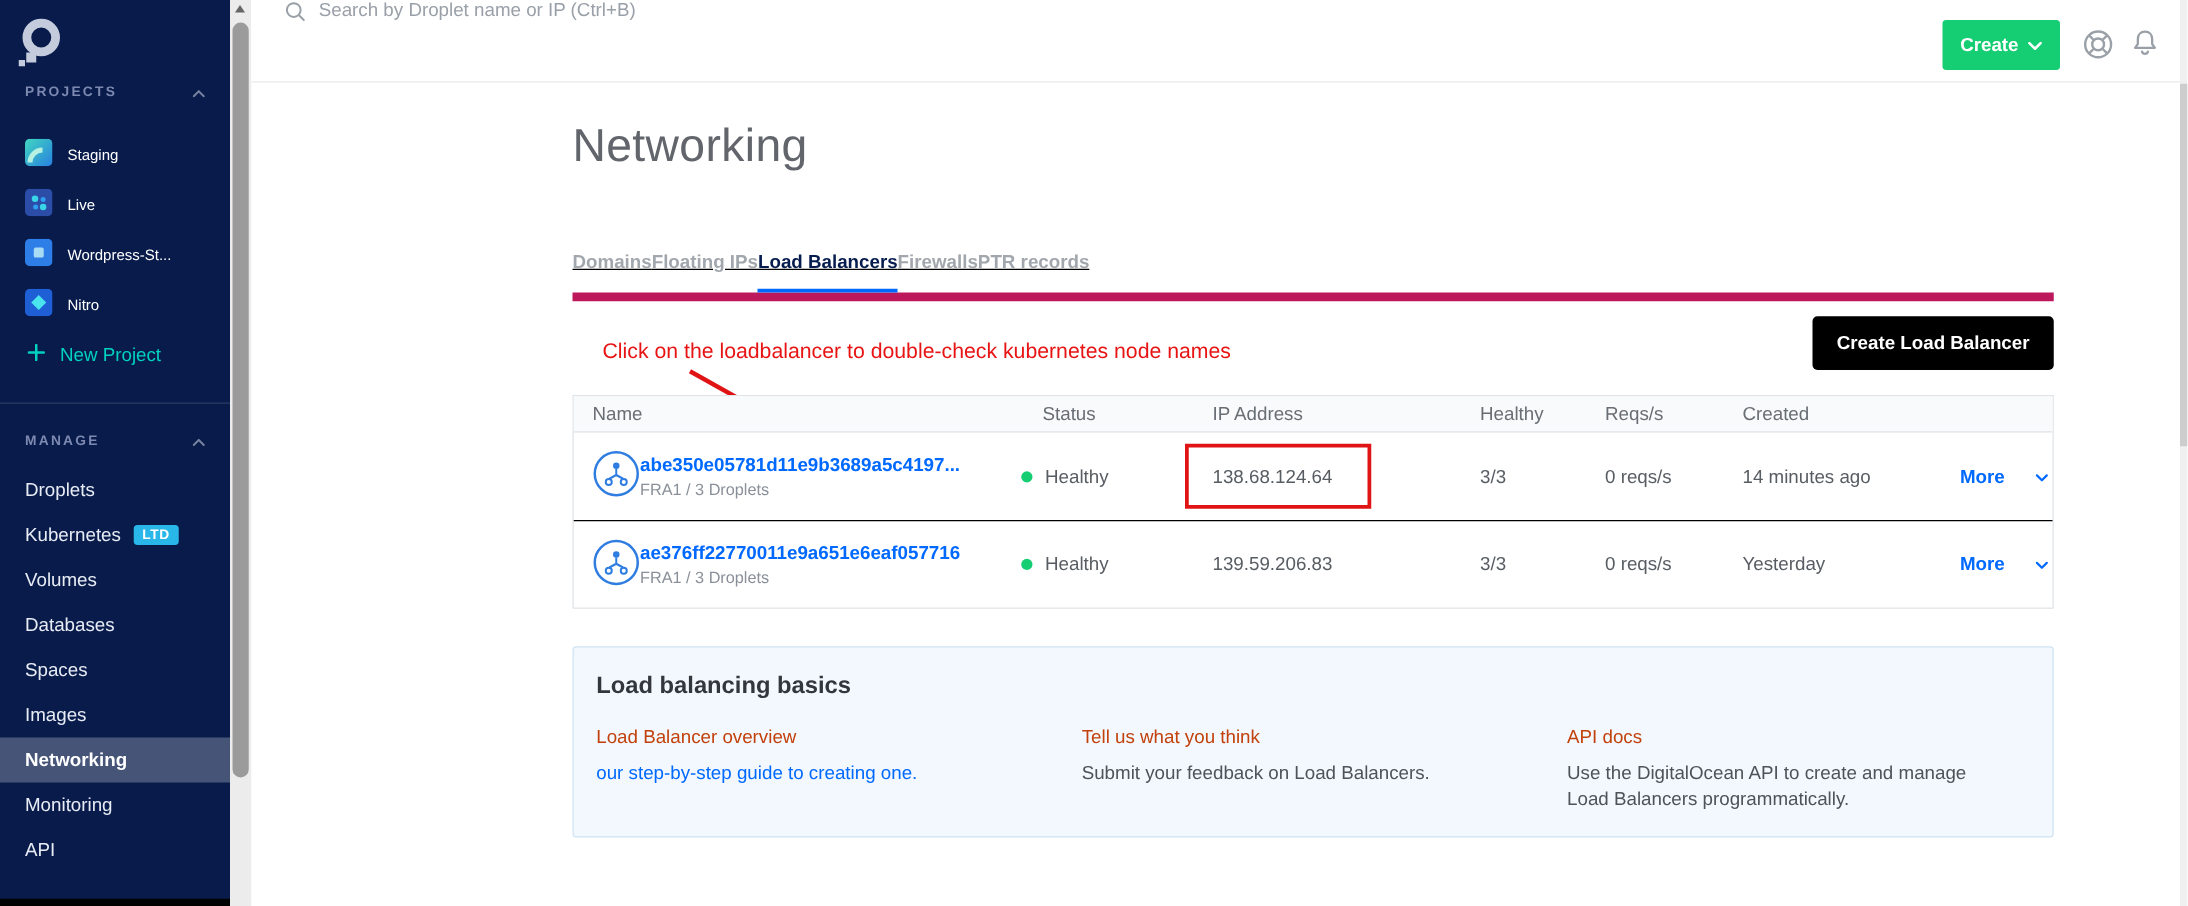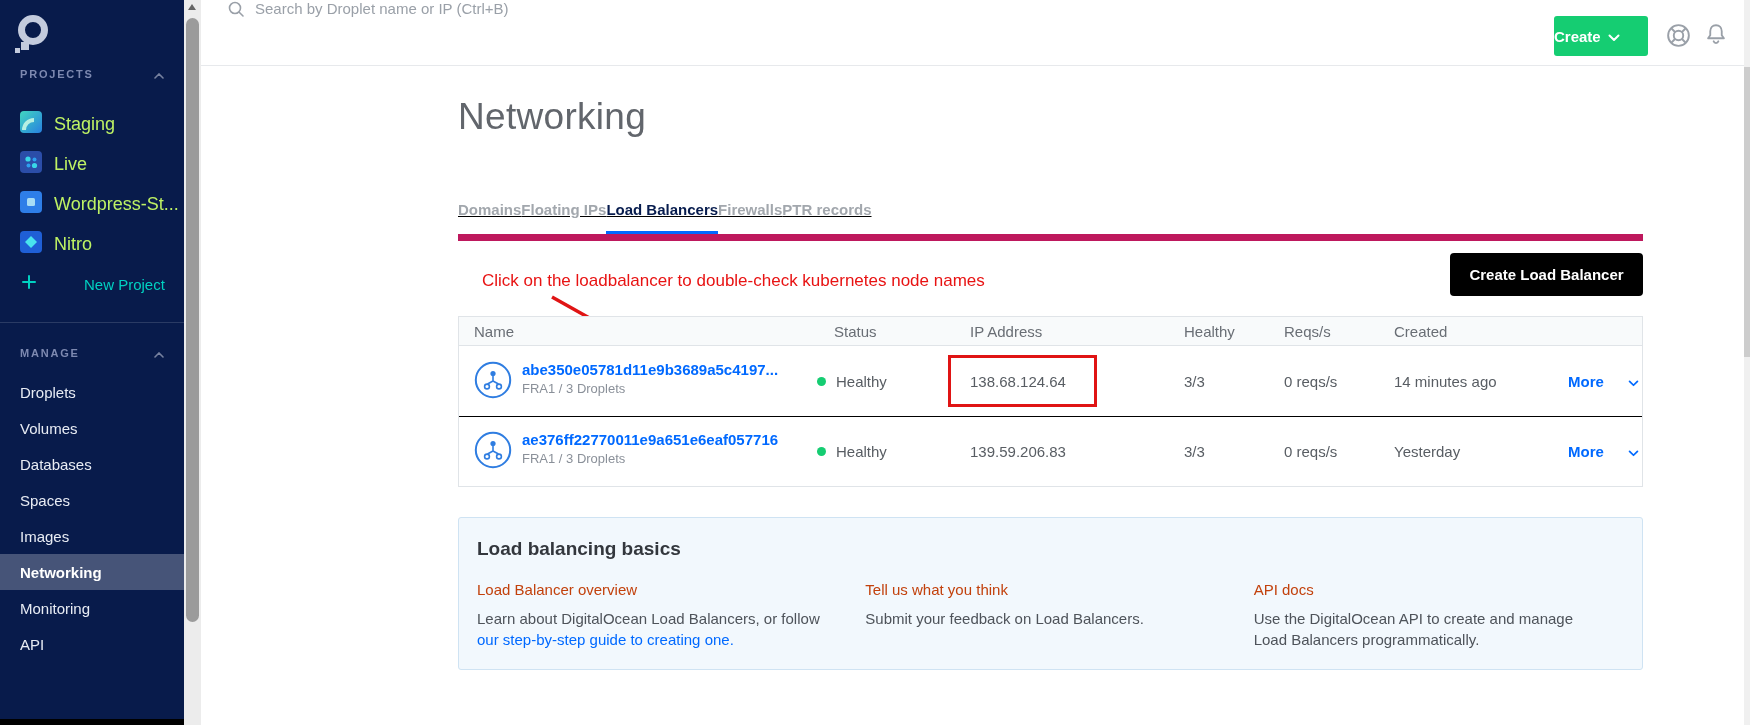--- a/index.html
+++ b/index.html
@@ -11,22 +11,22 @@
 
   
   .sidebar { position:absolute; left:0; top:0; width:184px; height:725px; background:#081b4b; }
   .logo { position:absolute; left:14px; top:13px; }
   .side-section-head { position:absolute; left:20px; width:144px; height:16px; display:flex; align-items:center; justify-content:space-between; }
   .side-section-head .lbl { font-size:11px; font-weight:700; letter-spacing:1.8px; color:#7d89b0; }
   .proj-head { top:66px; }
   .man-head { top:345px; }
   .proj-list { position:absolute; left:0; top:104px; width:184px; }
   .proj-item { height:40px; display:flex; align-items:center; padding-left:20px; cursor:pointer; }
-  .proj-item .p-label { margin-left:12px; font-size:18px; color:#bef264; }
-  .new-proj { position:absolute; left:0; top:264px; width:184px; height:40px; display:flex; align-items:center; padding-left:22px; cursor:pointer;gap:36px; }
+  .proj-item .p-label { margin-left:12px; font-size:12px; color:#ffffff; }
+  .new-proj { position:absolute; left:0; top:264px; width:184px; height:40px; display:flex; align-items:center; padding-left:22px; cursor:pointer; }
   .new-proj .p-label { margin-left:12px; font-size:15px; color:#00d1c1; }
   .side-divider { position:absolute; left:0; top:322px; width:184px; height:1px; background:rgba(255,255,255,.14); }
   .man-list { position:absolute; left:0; top:374px; width:184px; }
   .man-item { height:36px; display:flex; align-items:center; padding-left:20px; font-size:15px; color:#e8ecf4; cursor:pointer; }
   .man-item.selected { background:rgba(255,255,255,.25); font-weight:700; color:#fff; }
   .badge {
     margin-left:10px; background:#29b6e8; color:#fff; font-size:11px; font-weight:700;
     padding:2px 7px; border-radius:3px; letter-spacing:.5px;
   }
   .bottom-strip { position:absolute; left:0; top:719px; width:184px; height:6px; background:#000; }
@@ -43,21 +43,21 @@
   .right-scrollbar { position:absolute; right:0; top:0; width:6px; height:725px; background:#f0f0f0; }
   .right-scrollbar .thumb { position:absolute; left:0; top:67px; width:6px; height:290px; background:#cdcdcd; }
 
   
   .topbar { position:absolute; left:201px; top:0; width:1543px; height:66px; background:#fff; border-bottom:1px solid #e7e9ec; }
   .search-wrap { position:absolute; left:26px; top:0; height:66px; display:flex; align-items:flex-start; }
   .search-input { border:none; outline:none; margin-left:10px; width:560px; font-size:15px; color:#676b72; font-family:"Liberation Sans",sans-serif; background:transparent; }
   .search-input::placeholder { color:#9aa0a8; opacity:1; }
   .create-btn {
     position:absolute; left:1353px; top:16px; width:94px; height:40px; background:#15cd72; border:none; border-radius:3px;
-    color:#fff; font-size:15px; font-weight:600; display:flex; align-items:center; justify-content:flex-start; gap:7px; cursor:pointer;
+    color:#fff; font-size:15px; font-weight:600; display:flex; align-items:center; justify-content:center; gap:7px; cursor:pointer;
     font-family:"Liberation Sans",sans-serif;
   }
   .top-icon { position:absolute; top:22px; cursor:pointer; }
   .support-pos { left:1464px; }
   .bell-pos { left:1502px; }
 
   
   .page-title { position:absolute; left:458px; top:96px; font-size:37px; font-weight:400; color:#62666c; letter-spacing:.3px; }
 
   .tabs { position:absolute; left:458px; top:195px; width:1185px; display:flex; border-bottom:7px solid #be185d;text-decoration:underline; }
@@ -73,21 +73,21 @@
   }
 
   
   .lb-table { position:absolute; left:458px; top:316px; width:1185px; border:1px solid #e0e4e8; background:#fff; }
   .t-header, .t-row { display:grid; grid-template-columns:356px 155px 214px 100px 110px 174px 1fr; align-items:center; }
   .t-header { height:29px; background:#f8fafb; border-bottom:1px solid #e0e4e8; color:#696e75; font-size:15px; }
   .h-name { padding-left:15px; }
   .h-status { padding-left:19px; }
   .t-row { height:70px; font-size:15px; color:#585d63; cursor:pointer; }
   .t-row + .t-row { border-top:1px solid #000000; }
-  .cell-name { display:flex; padding-left:15px; gap:10px; }
+  .cell-name { display:flex; align-items:center; padding-left:15px; }
   .name-link { color:#0069ff; font-weight:700; font-size:15px; text-decoration:none; }
   .name-meta { color:#8a9099; font-size:13px; margin-top:3px; }
   .cell-status { display:flex; align-items:center; gap:10px; }
   .dot { width:9px; height:9px; border-radius:50%; background:#15cd72; margin-left:2px; }
   .cell-more { display:flex; align-items:center; gap:24px; color:#0069ff; font-weight:600; }
 
   .red-box { position:absolute; left:948px; top:355px; width:149px; height:52px; border:3px solid #e01414; pointer-events:none; }
 
   
   .basics { position:absolute; left:458px; top:517px; width:1185px; height:153px; background:#f2f8fd; border:1px solid #cfe3f3; border-radius:3px; padding:20px 0 12px 18px; }
@@ -185,20 +185,24 @@
       <svg width="10" height="6" viewBox="0 0 10 6">
           <path d="M1 5 L5 1 L9 5" stroke="#76819f" stroke-width="1.6" fill="none" stroke-linecap="round"></path>
         </svg>
     </span>
   </div>
 
   <div class="man-list">
     <div class="man-item">
         <span>Droplets</span>
       </div>
+    <div class="man-item">
+      <span>Kubernetes</span>
+      <span class="badge">LTD</span>
+    </div>
     <div class="man-item">
         <span>Volumes</span>
       </div>
     <div class="man-item">
         <span>Databases</span>
       </div>
     <div class="man-item">
         <span>Spaces</span>
       </div>
     <div class="man-item">
@@ -363,21 +367,20 @@
 </section>
 
 <div class="red-box"></div>
 
 <section class="basics">
   <h2 class="basics-title">Load balancing basics</h2>
   <div class="basics-cols">
     <div class="b-col">
       <a class="b-link">Load Balancer overview</a>
       <div class="b-text">
-        <span class="line">Learn about DigitalOcean Load Balancers, or follow</span>
         <a class="b-inline-link line">our step-by-step guide to creating one.</a>
       </div>
     </div>
     <div class="b-col">
       <a class="b-link">Tell us what you think</a>
       <div class="b-text">
         <span class="line">Submit your feedback on Load Balancers.</span>
       </div>
     </div>
     <div class="b-col">

